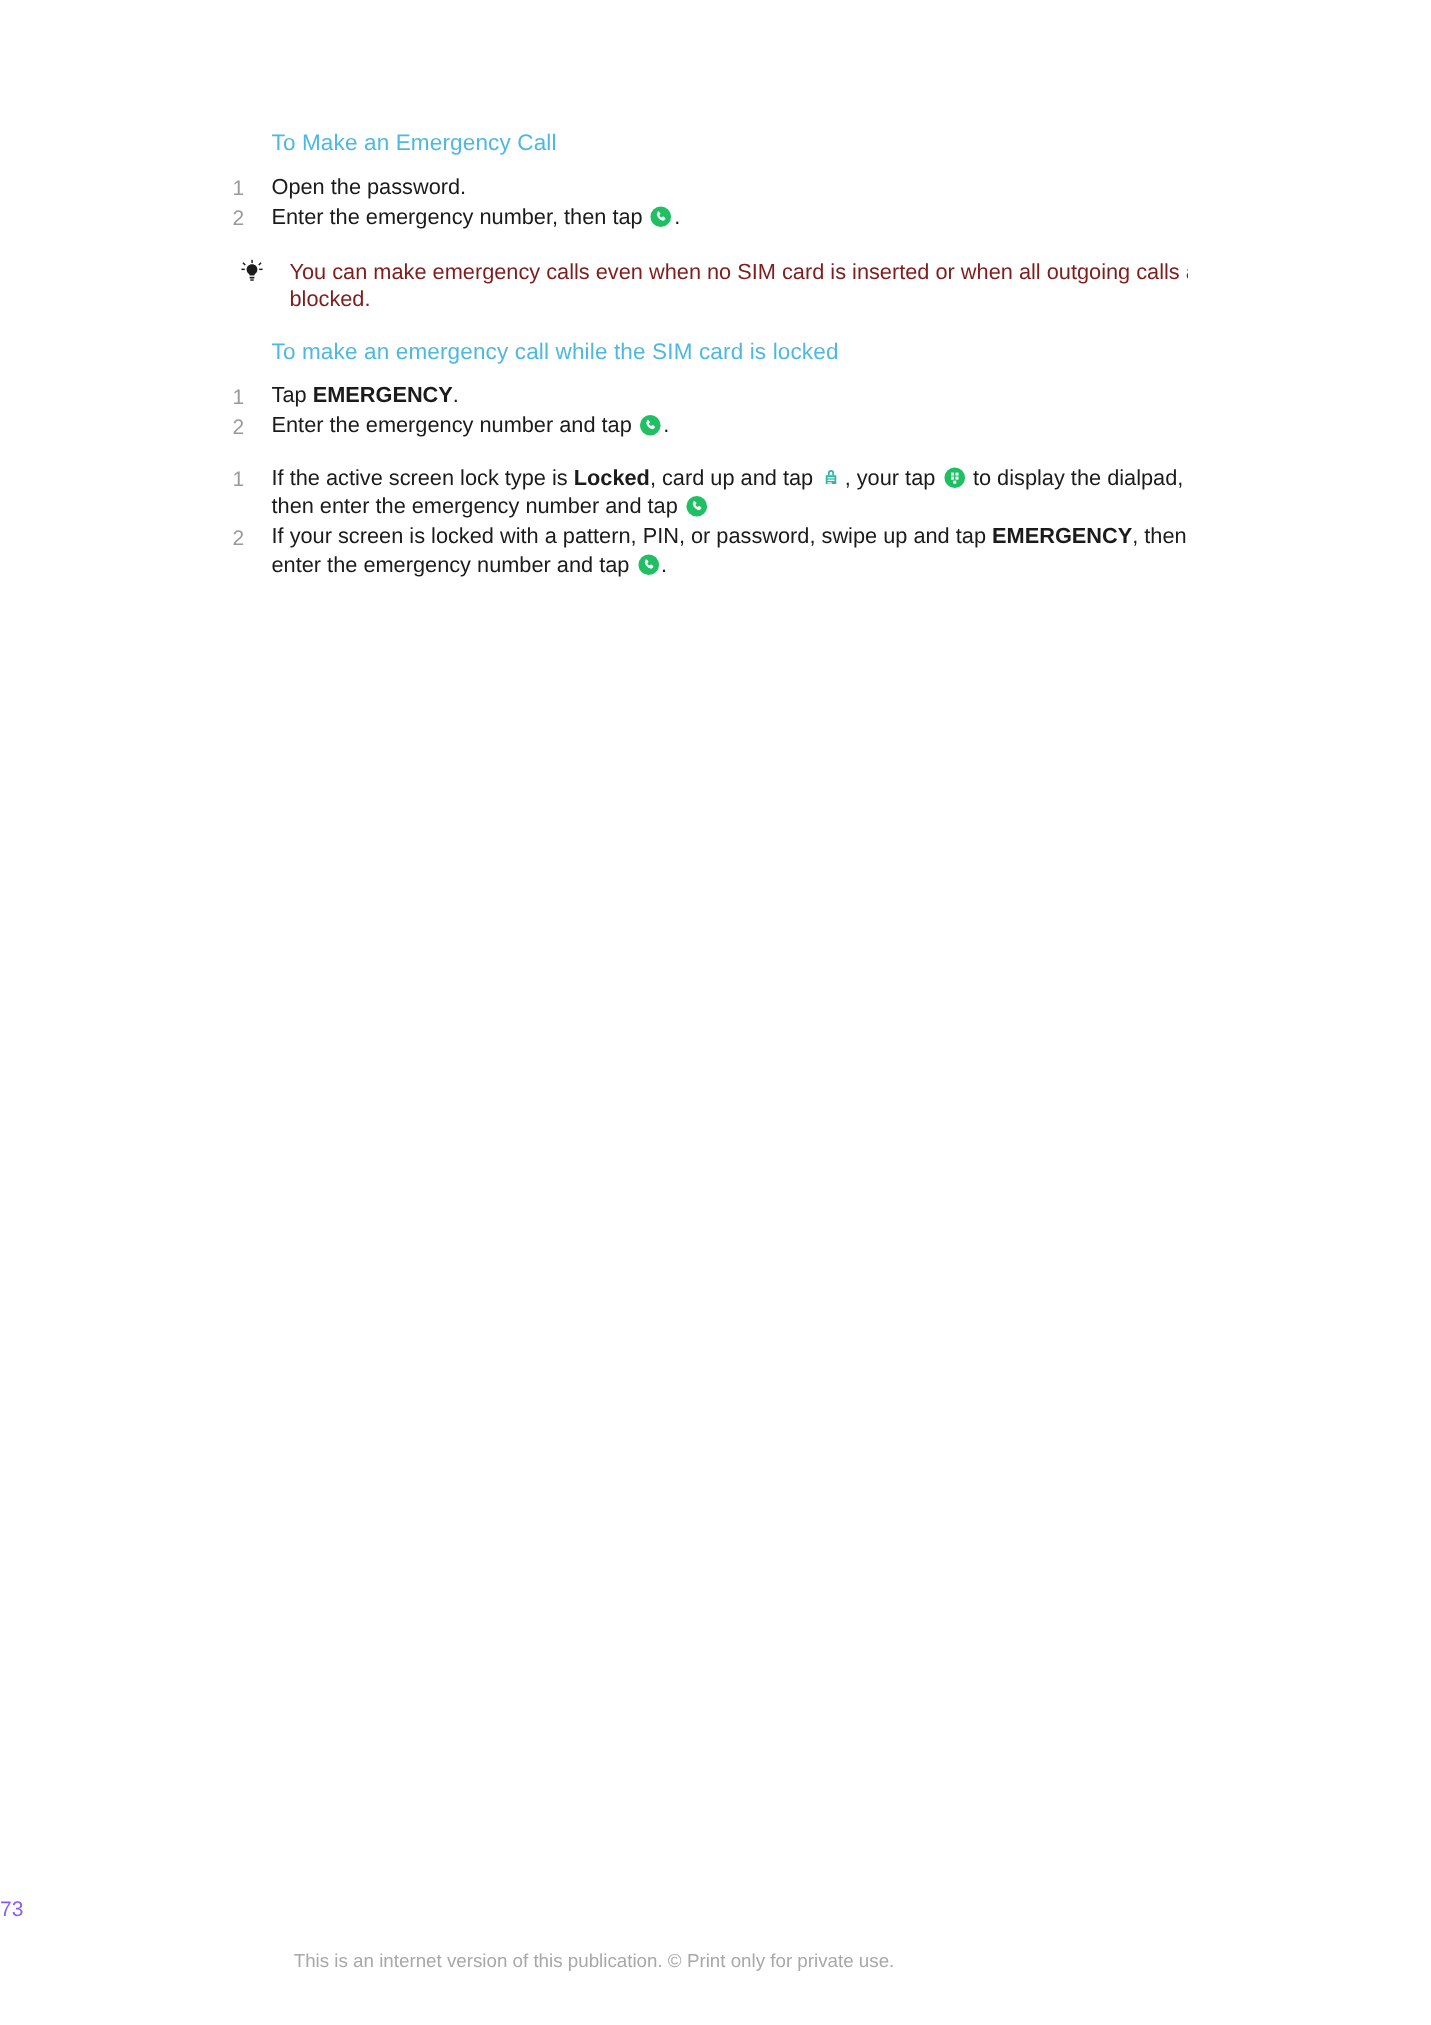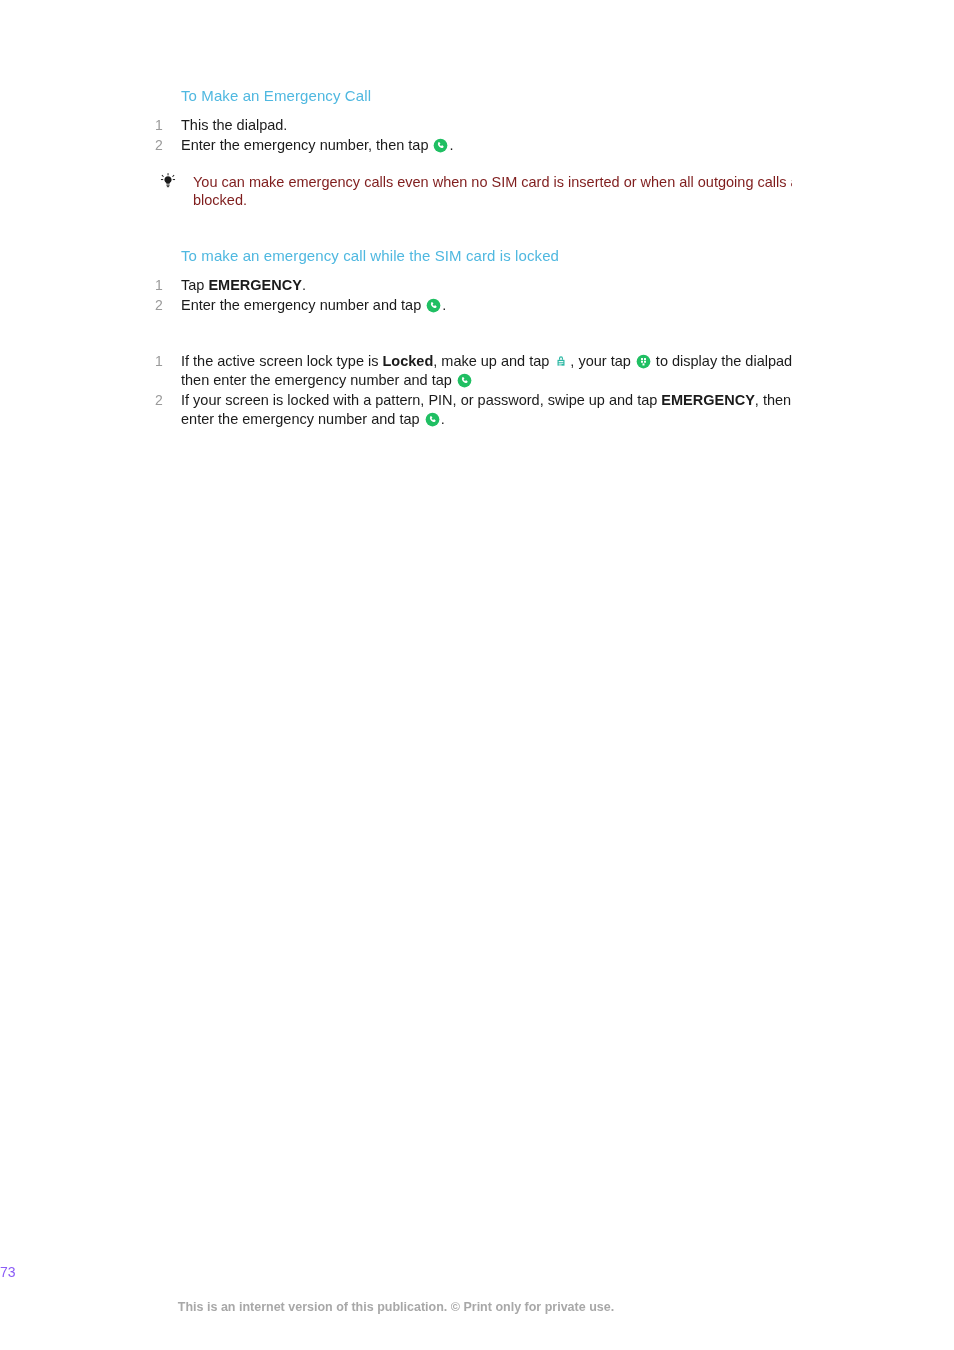--- a/index.html
+++ b/index.html
@@ -39,21 +39,21 @@
     padding: 0;
     line-height: 20px;
     letter-spacing: 0.1px;
     padding-left: 26px;
   }
 
   .block {
     margin-bottom: 0;
   }
   .block.spaced {
-    margin-top: 37px;
+    margin-top: 16px;
   }
 
   
   ol.steps {
     list-style: none;
     margin: 0;
     padding: 0;
   }
   ol.steps > li {
     position: relative;
@@ -117,37 +117,36 @@
     color: #8b5cf6;
   }
   .footer-note {
     position: absolute;
     left: 0;
     right: 0;
     top: 1300px;
     text-align: center;
     font-size: 12.5px;
     color: #a8a8a8;
-    font-weight: bold;
   }
 </style>
 </head>
 <body>
 
 <div class="page">
 
   <div class="content">
 
     <div class="block">
       <h2 class="section-heading">To Make an Emergency Call</h2>
 
       <ol class="steps">
         <li>
           <span class="num">1</span>
-          <span class="txt"><span>This the dialpad.</span></span>
+          <span class="txt"><span>Open the password.</span></span>
         </li>
         <li>
           <span class="num">2</span>
           <span class="txt"><span>Enter the emergency number, then tap </span><span class="inline-icon"><svg width="15" height="15" viewBox="0 0 24 24">
                   <circle cx="12" cy="12" r="11" fill="#20BF63"></circle>
                   <path d="M8.6 6.6c.4-.4 1-.4 1.4 0l1.4 1.4c.4.4.4 1 0 1.4l-.9.9c.5 1.1 1.4 2 2.5 2.5l.9-.9c.4-.4 1-.4 1.4 0l1.4 1.4c.4.4.4 1 0 1.4l-.8.8c-.6.6-1.5.8-2.3.5-2.6-.9-4.8-3.1-5.7-5.7-.3-.8-.1-1.7.5-2.3z" fill="#ffffff"></path>
                 </svg></span><span>.</span></span>
         </li>
       </ol>
 
@@ -184,21 +183,21 @@
                 </svg></span><span>.</span></span>
         </li>
       </ol>
     </div>
 
     <div class="block spaced">
 
       <ol class="steps">
         <li>
           <span class="num">1</span>
-          <span class="txt"><span>If the active screen lock type is </span><b>Locked</b><span>, make up and tap </span><span class="inline-icon"><svg width="14" height="14" viewBox="0 0 24 24">
+          <span class="txt"><span>If the active screen lock type is </span><b>Locked</b><span>, card up and tap </span><span class="inline-icon"><svg width="14" height="14" viewBox="0 0 24 24">
                   <path d="M6 10h12v10H6z" fill="#2BB7A3"></path>
                   <path d="M8.5 10V7.5a3.5 3.5 0 0 1 7 0V10h-2V7.5a1.5 1.5 0 0 0-3 0V10z" fill="#2BB7A3"></path>
                   <rect x="8" y="12" width="8" height="1.6" fill="#ffffff"></rect>
                   <rect x="8" y="15" width="8" height="1.6" fill="#ffffff"></rect>
                   <rect x="8" y="18" width="5" height="1.6" fill="#ffffff"></rect>
                 </svg></span><span>, your tap </span><span class="inline-icon"><svg width="15" height="15" viewBox="0 0 24 24">
                   <circle cx="12" cy="12" r="11" fill="#20BF63"></circle>
                   <rect x="8" y="6.5" width="3.2" height="3.2" fill="#ffffff"></rect>
                   <rect x="12.8" y="6.5" width="3.2" height="3.2" fill="#ffffff"></rect>
                   <rect x="8" y="10.8" width="3.2" height="3.2" fill="#ffffff"></rect>

